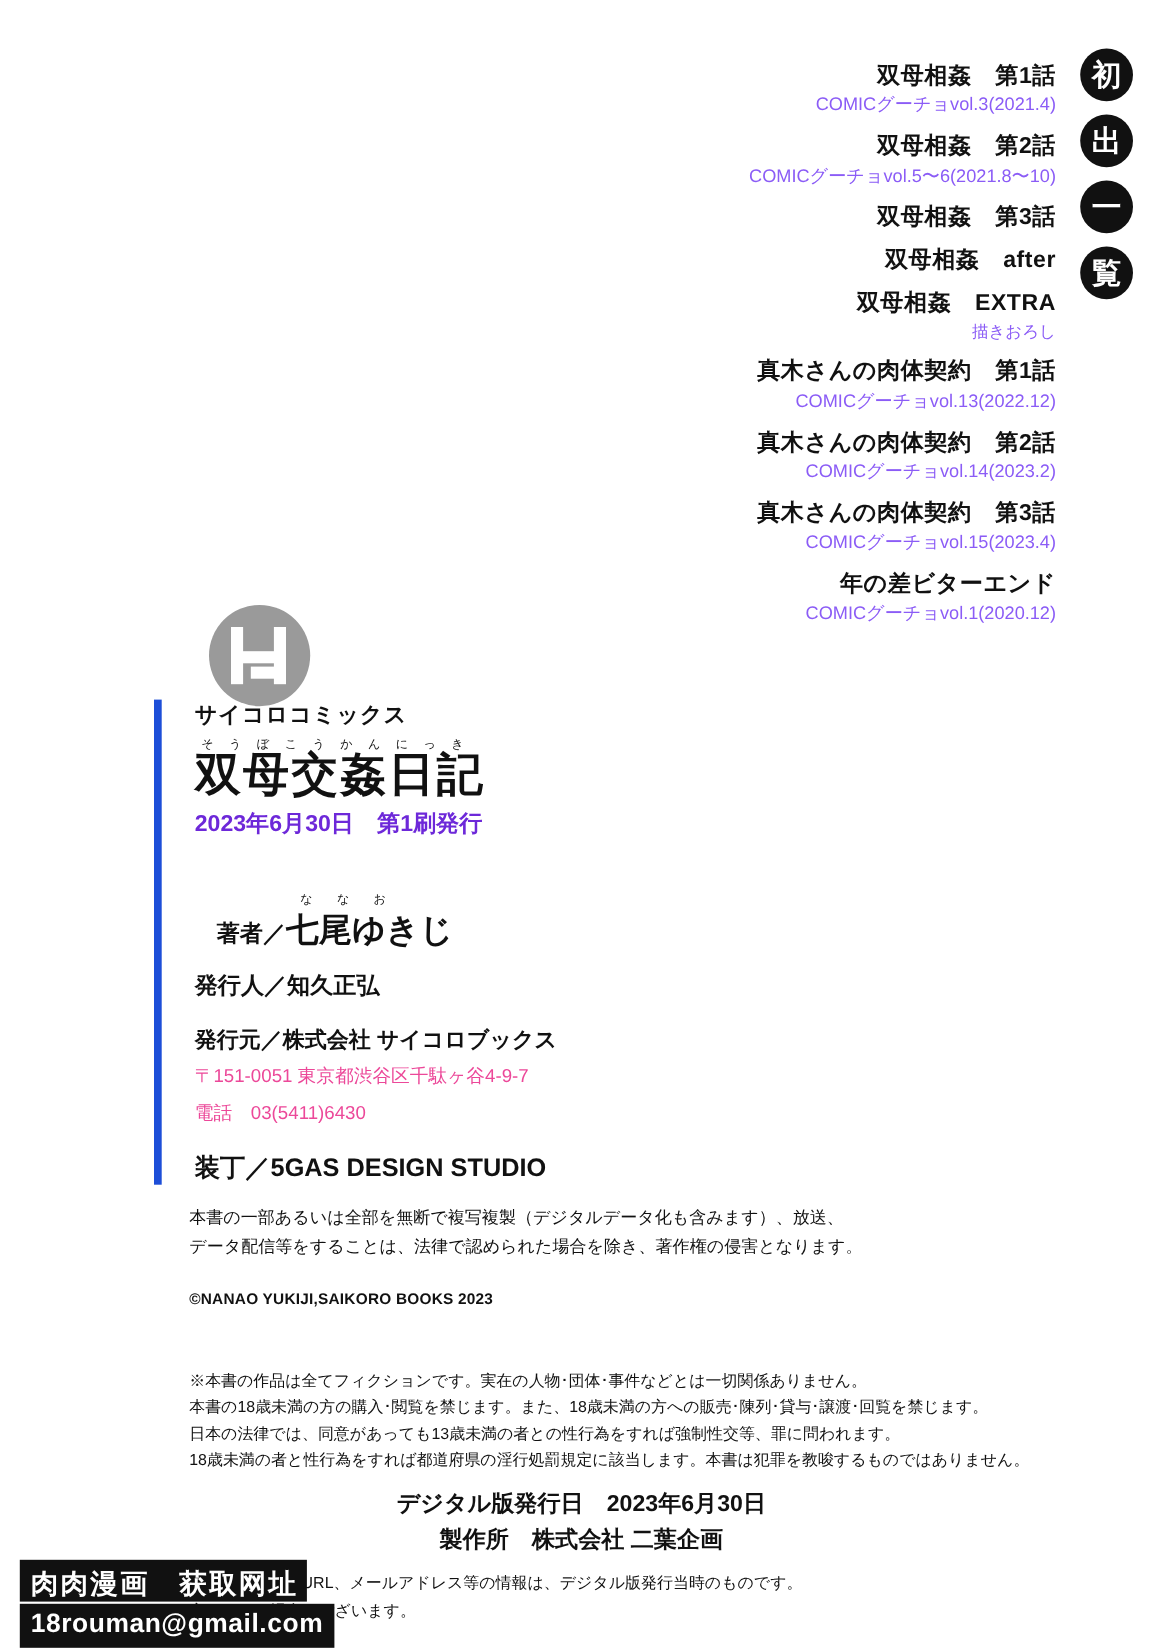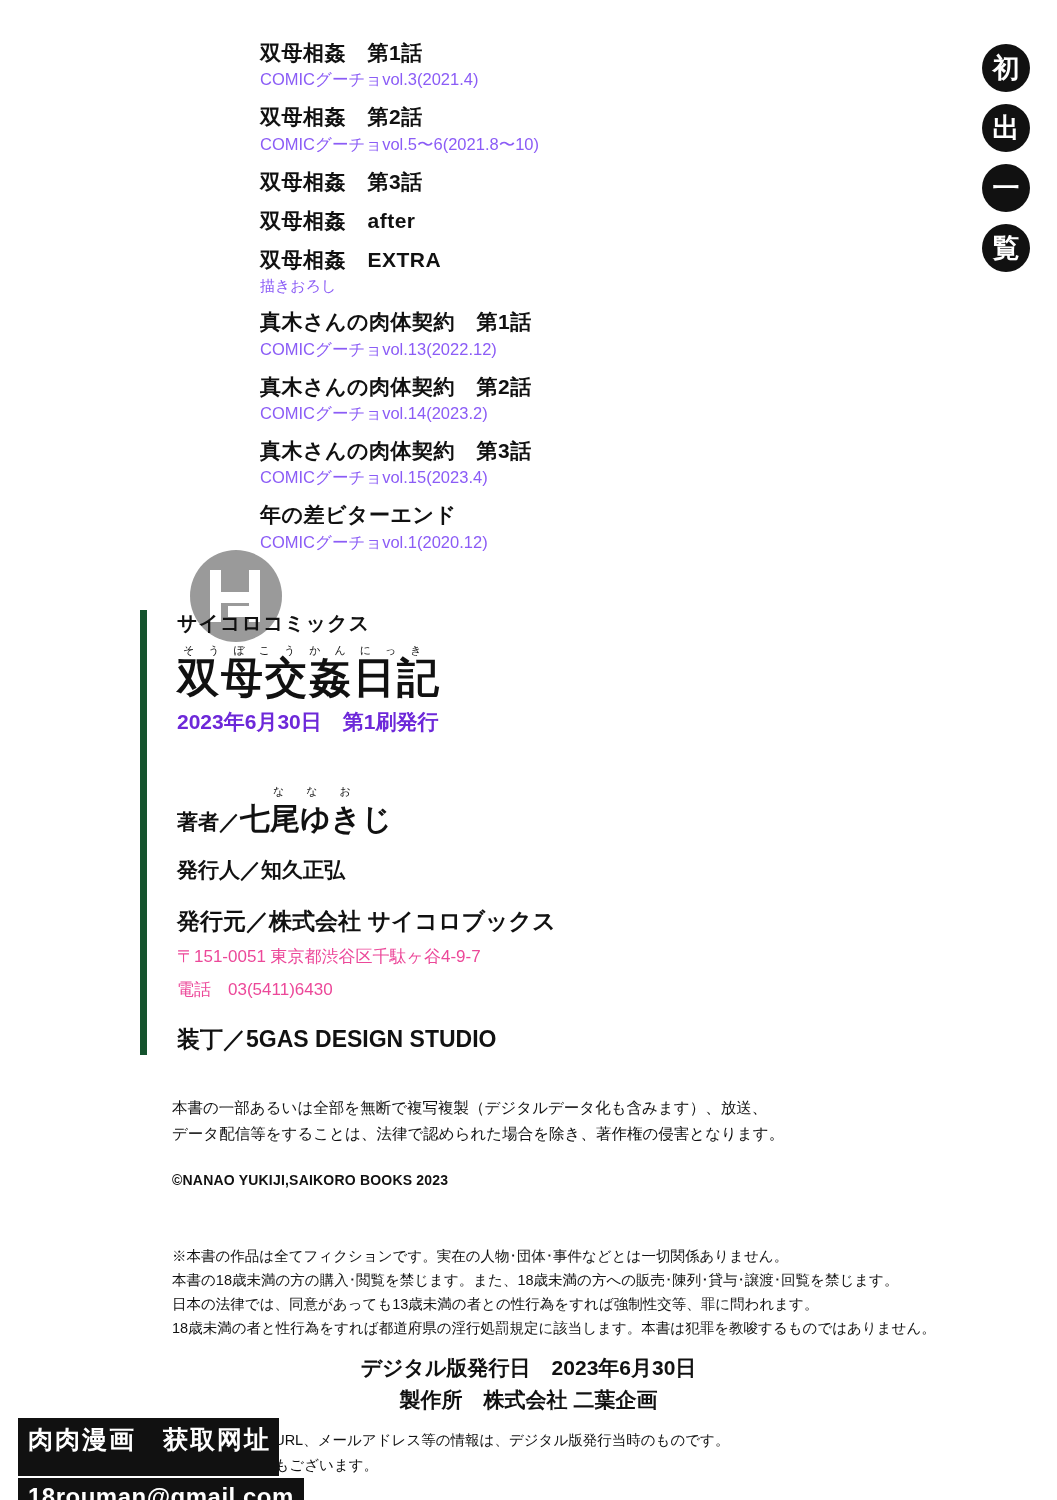--- a/index.html
+++ b/index.html
@@ -12,24 +12,24 @@
     height: 1500px;
     position: relative;
     font-family: "Liberation Sans", sans-serif;
     color: #1a1a1a;
     overflow: hidden;
   }
 
   
   .chapter-list {
     position: absolute;
-    top: 40px;
+    top: 56px;
     right: 97px;
     width: 700px;
-    text-align: left;
+    text-align: right;
   }
   .chapter {
     margin-bottom: 13px;
   }
   .chapter-title {
     font-size: 21px;
     font-weight: bold;
     letter-spacing: 0.5px;
     line-height: 1.25;
     color: #111;
@@ -75,23 +75,23 @@
     left: 188px;
     top: 548px;
     width: 96px;
     height: 96px;
   }
 
   
   .colophon {
     position: absolute;
     left: 140px;
-    top: 610px;
+    top: 636px;
     width: 800px;
-    border-left: 7px solid #14532d;
+    border-left: 7px solid #1d4ed8;
     padding-left: 30px;
     box-sizing: border-box;
     min-height: 420px;
   }
   .imprint {
     font-size: 20px;
     font-weight: bold;
     letter-spacing: 1px;
     color: #111;
   }
@@ -121,31 +121,32 @@
     letter-spacing: 22px;
     margin-left: 96px;
     margin-top: 48px;
     color: #111;
   }
   .author-line {
     font-size: 27px;
     font-weight: bold;
     margin-top: 0px;
     color: #111;
+    margin-left: 20px;
   }
   .author-line .label { font-size: 21px; }
   .author-line .name { font-size: 30px; }
   .staff-line {
     font-size: 21px;
     font-weight: bold;
     margin-top: 16px;
     color: #111;
   }
   .publisher-line {
-    font-size: 23px;
+    font-size: 20px;
     font-weight: bold;
     margin-top: 22px;
     color: #111;
   }
   .addr-line {
     font-size: 17px;
     margin-top: 8px;
     line-height: 1.45;
     color: #ec4899;
   }
@@ -215,21 +216,21 @@
     left: 18px;
     top: 1418px;
     width: 268px;
     z-index: 5;
   }
   .wm-top {
     background: #111;
     color: #fff;
     font-size: 25px;
     font-weight: bold;
-    padding: 5px 8px 20px 10px;
+    padding: 5px 8px 0 10px;
     letter-spacing: 2px;
     display: inline-block;
   }
   .wm-bottom {
     background: #111;
     color: #fff;
     font-size: 24px;
     font-weight: bold;
     padding: 5px 10px 7px 10px;
     letter-spacing: 0.5px;

